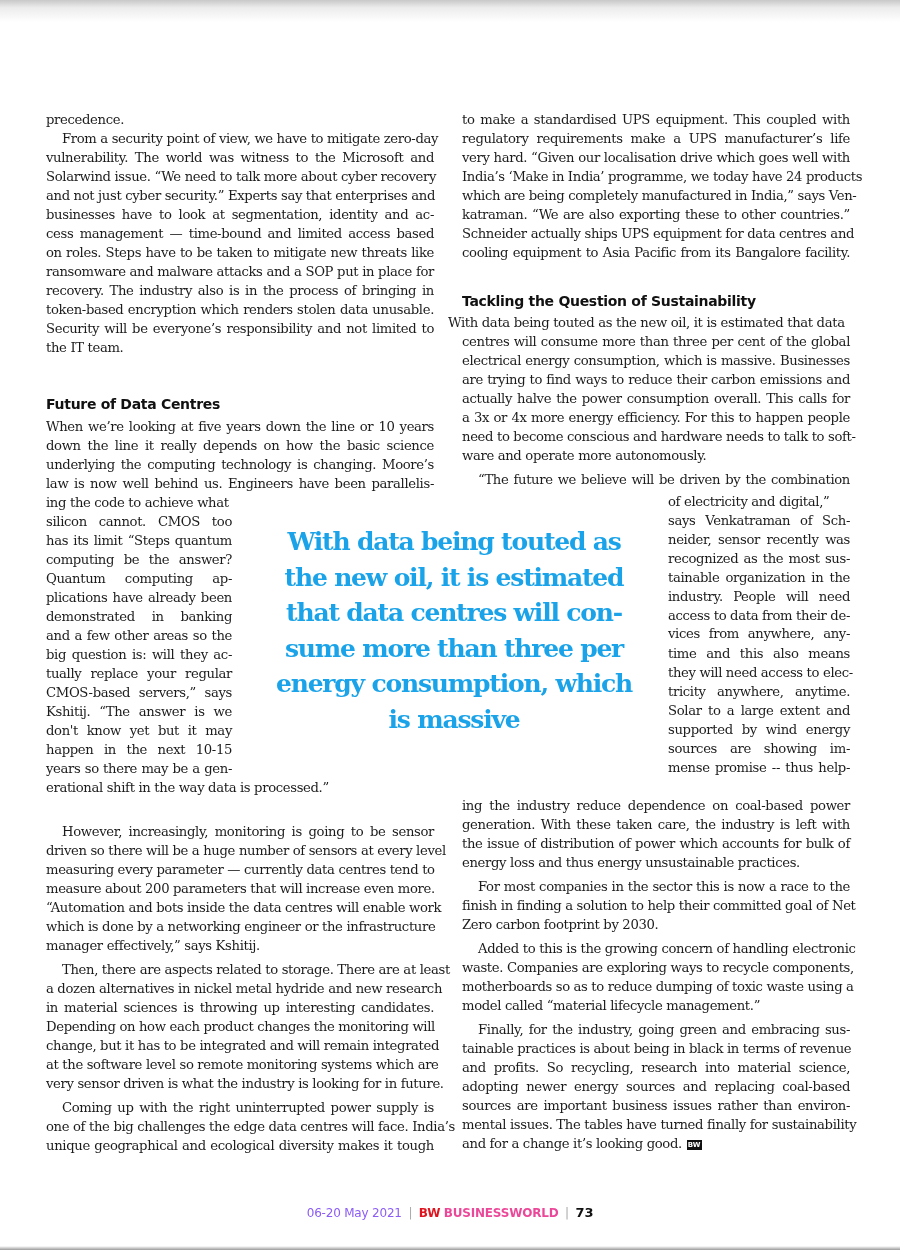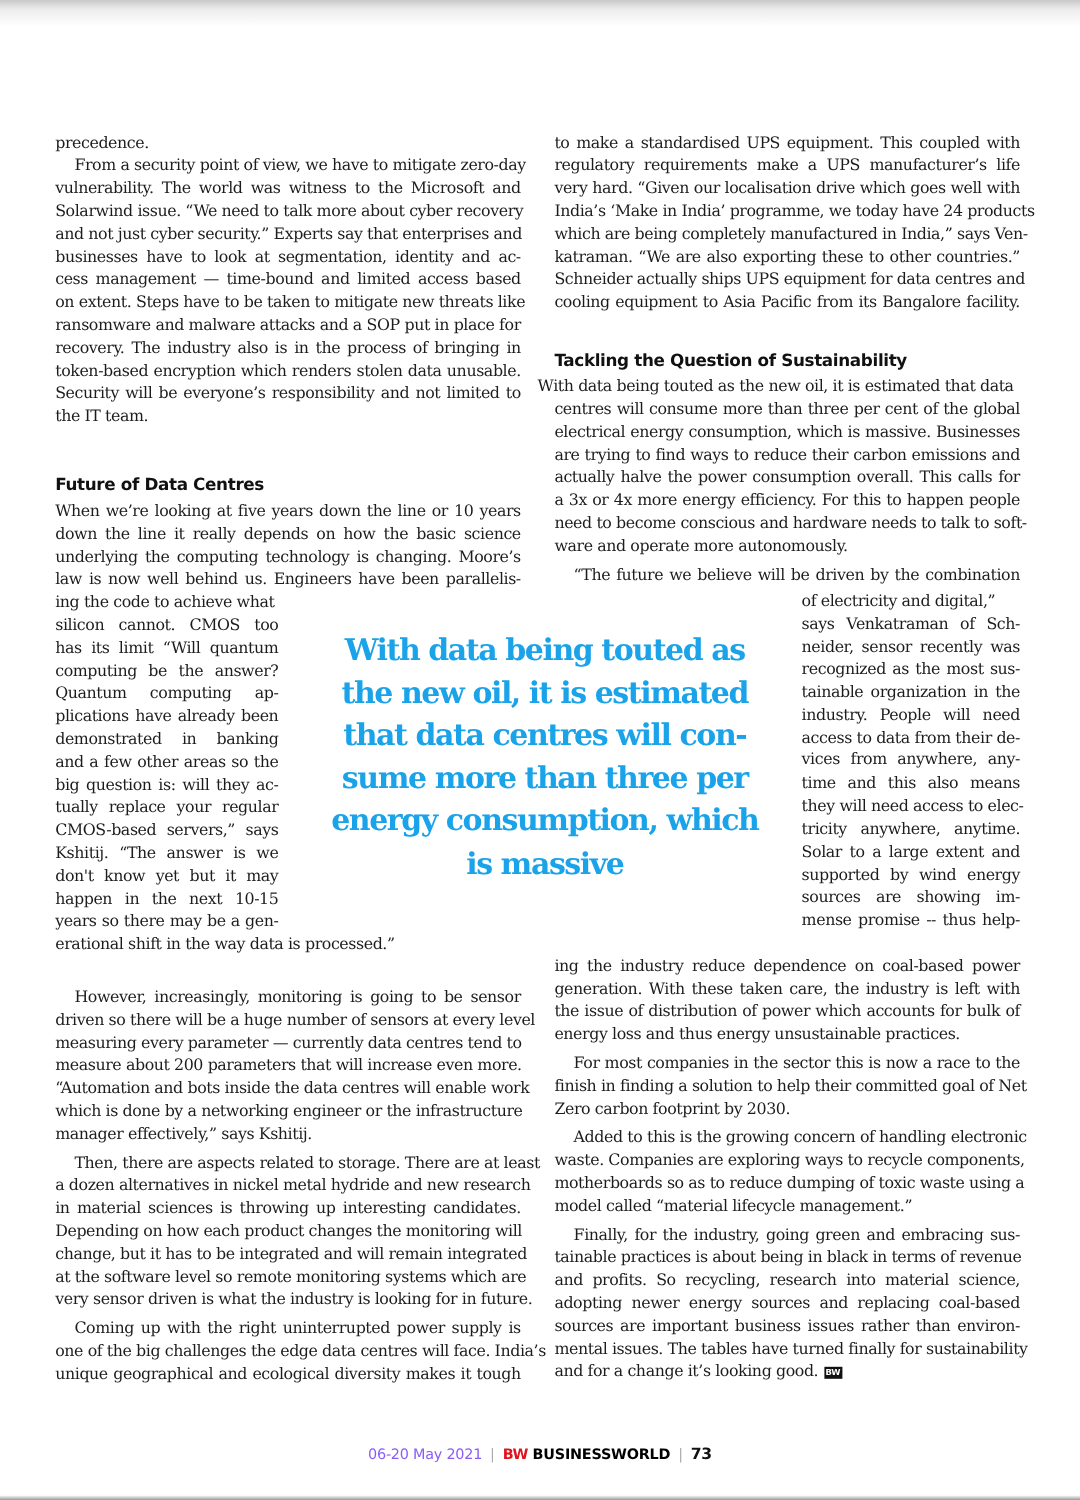--- a/index.html
+++ b/index.html
@@ -46,21 +46,21 @@
   }
   .pullquote div { white-space: nowrap; }
   .footer {
     position: absolute; top: 1205px; left: 0; width: 900px; text-align: center;
     font-family: "DejaVu Sans", "Liberation Sans", sans-serif;
     font-size: 12px; color: #333; letter-spacing: -0.2px;
   }
   .footer .date { color: #8b5cf6; }
   .footer .sep { color: #aaa; margin: 0 3px; }
   .footer .bw { color: #e0141e; font-weight: bold; }
-  .footer .brand { color: #000000; font-weight: bold; }
+  .footer .brand { color: #ec4899; font-weight: bold; }
   .footer .pg { color: #111; font-weight: bold; font-size: 13px; }
   .endmark {
     display: inline-block; background: #111; color: #fff;
     font-family: "DejaVu Sans", sans-serif; font-weight: bold;
     font-size: 7px; line-height: 10px; padding: 0 1px; margin-left: 5px;
     vertical-align: 1px; letter-spacing: 0;
   }
 </style>
 </head>
 <body>
@@ -68,33 +68,33 @@
 <div class="top-shadow"></div>
 
 <div id="left-col">
     <div class="line" style="left: 46px; top: 110px;">precedence.</div>
     <div class="line just" style="left: 62px; top: 129px; width: 372px;">From a security point of view, we have to mitigate zero-day</div>
     <div class="line just" style="left: 46px; top: 148px; width: 388px;">vulnerability. The world was witness to the Microsoft and</div>
     <div class="line just" style="left: 46px; top: 167px; width: 388px;">Solarwind issue. “We need to talk more about cyber recovery</div>
     <div class="line just" style="left: 46px; top: 186px; width: 388px;">and not just cyber security.” Experts say that enterprises and</div>
     <div class="line just" style="left: 46px; top: 205px; width: 388px;">businesses have to look at segmentation, identity and ac-</div>
     <div class="line just" style="left: 46px; top: 224px; width: 388px;">cess management — time-bound and limited access based</div>
-    <div class="line just" style="left: 46px; top: 243px; width: 388px;">on extent. Steps have to be taken to mitigate new threats like</div>
+    <div class="line just" style="left: 46px; top: 243px; width: 388px;">on roles. Steps have to be taken to mitigate new threats like</div>
     <div class="line just" style="left: 46px; top: 262px; width: 388px;">ransomware and malware attacks and a SOP put in place for</div>
     <div class="line just" style="left: 46px; top: 281px; width: 388px;">recovery. The industry also is in the process of bringing in</div>
     <div class="line just" style="left: 46px; top: 300px; width: 388px;">token-based encryption which renders stolen data unusable.</div>
     <div class="line just" style="left: 46px; top: 319px; width: 388px;">Security will be everyone’s responsibility and not limited to</div>
     <div class="line" style="left: 46px; top: 338px;">the IT team.</div>
     <div class="line just" style="left: 46px; top: 417px; width: 388px;">When we’re looking at five years down the line or 10 years</div>
     <div class="line just" style="left: 46px; top: 436px; width: 388px;">down the line it really depends on how the basic science</div>
     <div class="line just" style="left: 46px; top: 455px; width: 388px;">underlying the computing technology is changing. Moore’s</div>
     <div class="line just" style="left: 46px; top: 474px; width: 388px;">law is now well behind us. Engineers have been parallelis-</div>
     <div class="line" style="left: 46px; top: 493px;">ing the code to achieve what</div>
     <div class="line just" style="left: 46px; top: 512px; width: 186px;">silicon cannot. CMOS too</div>
-    <div class="line just" style="left: 46px; top: 531px; width: 186px;">has its limit “Will quantum</div>
+    <div class="line just" style="left: 46px; top: 531px; width: 186px;">has its limit “Steps quantum</div>
     <div class="line just" style="left: 46px; top: 550px; width: 186px;">computing be the answer?</div>
     <div class="line just" style="left: 46px; top: 569px; width: 186px;">Quantum computing ap-</div>
     <div class="line just" style="left: 46px; top: 588px; width: 186px;">plications have already been</div>
     <div class="line just" style="left: 46px; top: 607px; width: 186px;">demonstrated in banking</div>
     <div class="line just" style="left: 46px; top: 626px; width: 186px;">and a few other areas so the</div>
     <div class="line just" style="left: 46px; top: 645px; width: 186px;">big question is: will they ac-</div>
     <div class="line just" style="left: 46px; top: 664px; width: 186px;">tually replace your regular</div>
     <div class="line just" style="left: 46px; top: 683px; width: 186px;">CMOS-based servers,” says</div>
     <div class="line just" style="left: 46px; top: 702px; width: 186px;">Kshitij. “The answer is we</div>
     <div class="line just" style="left: 46px; top: 721px; width: 186px;">don't know yet but it may</div>

